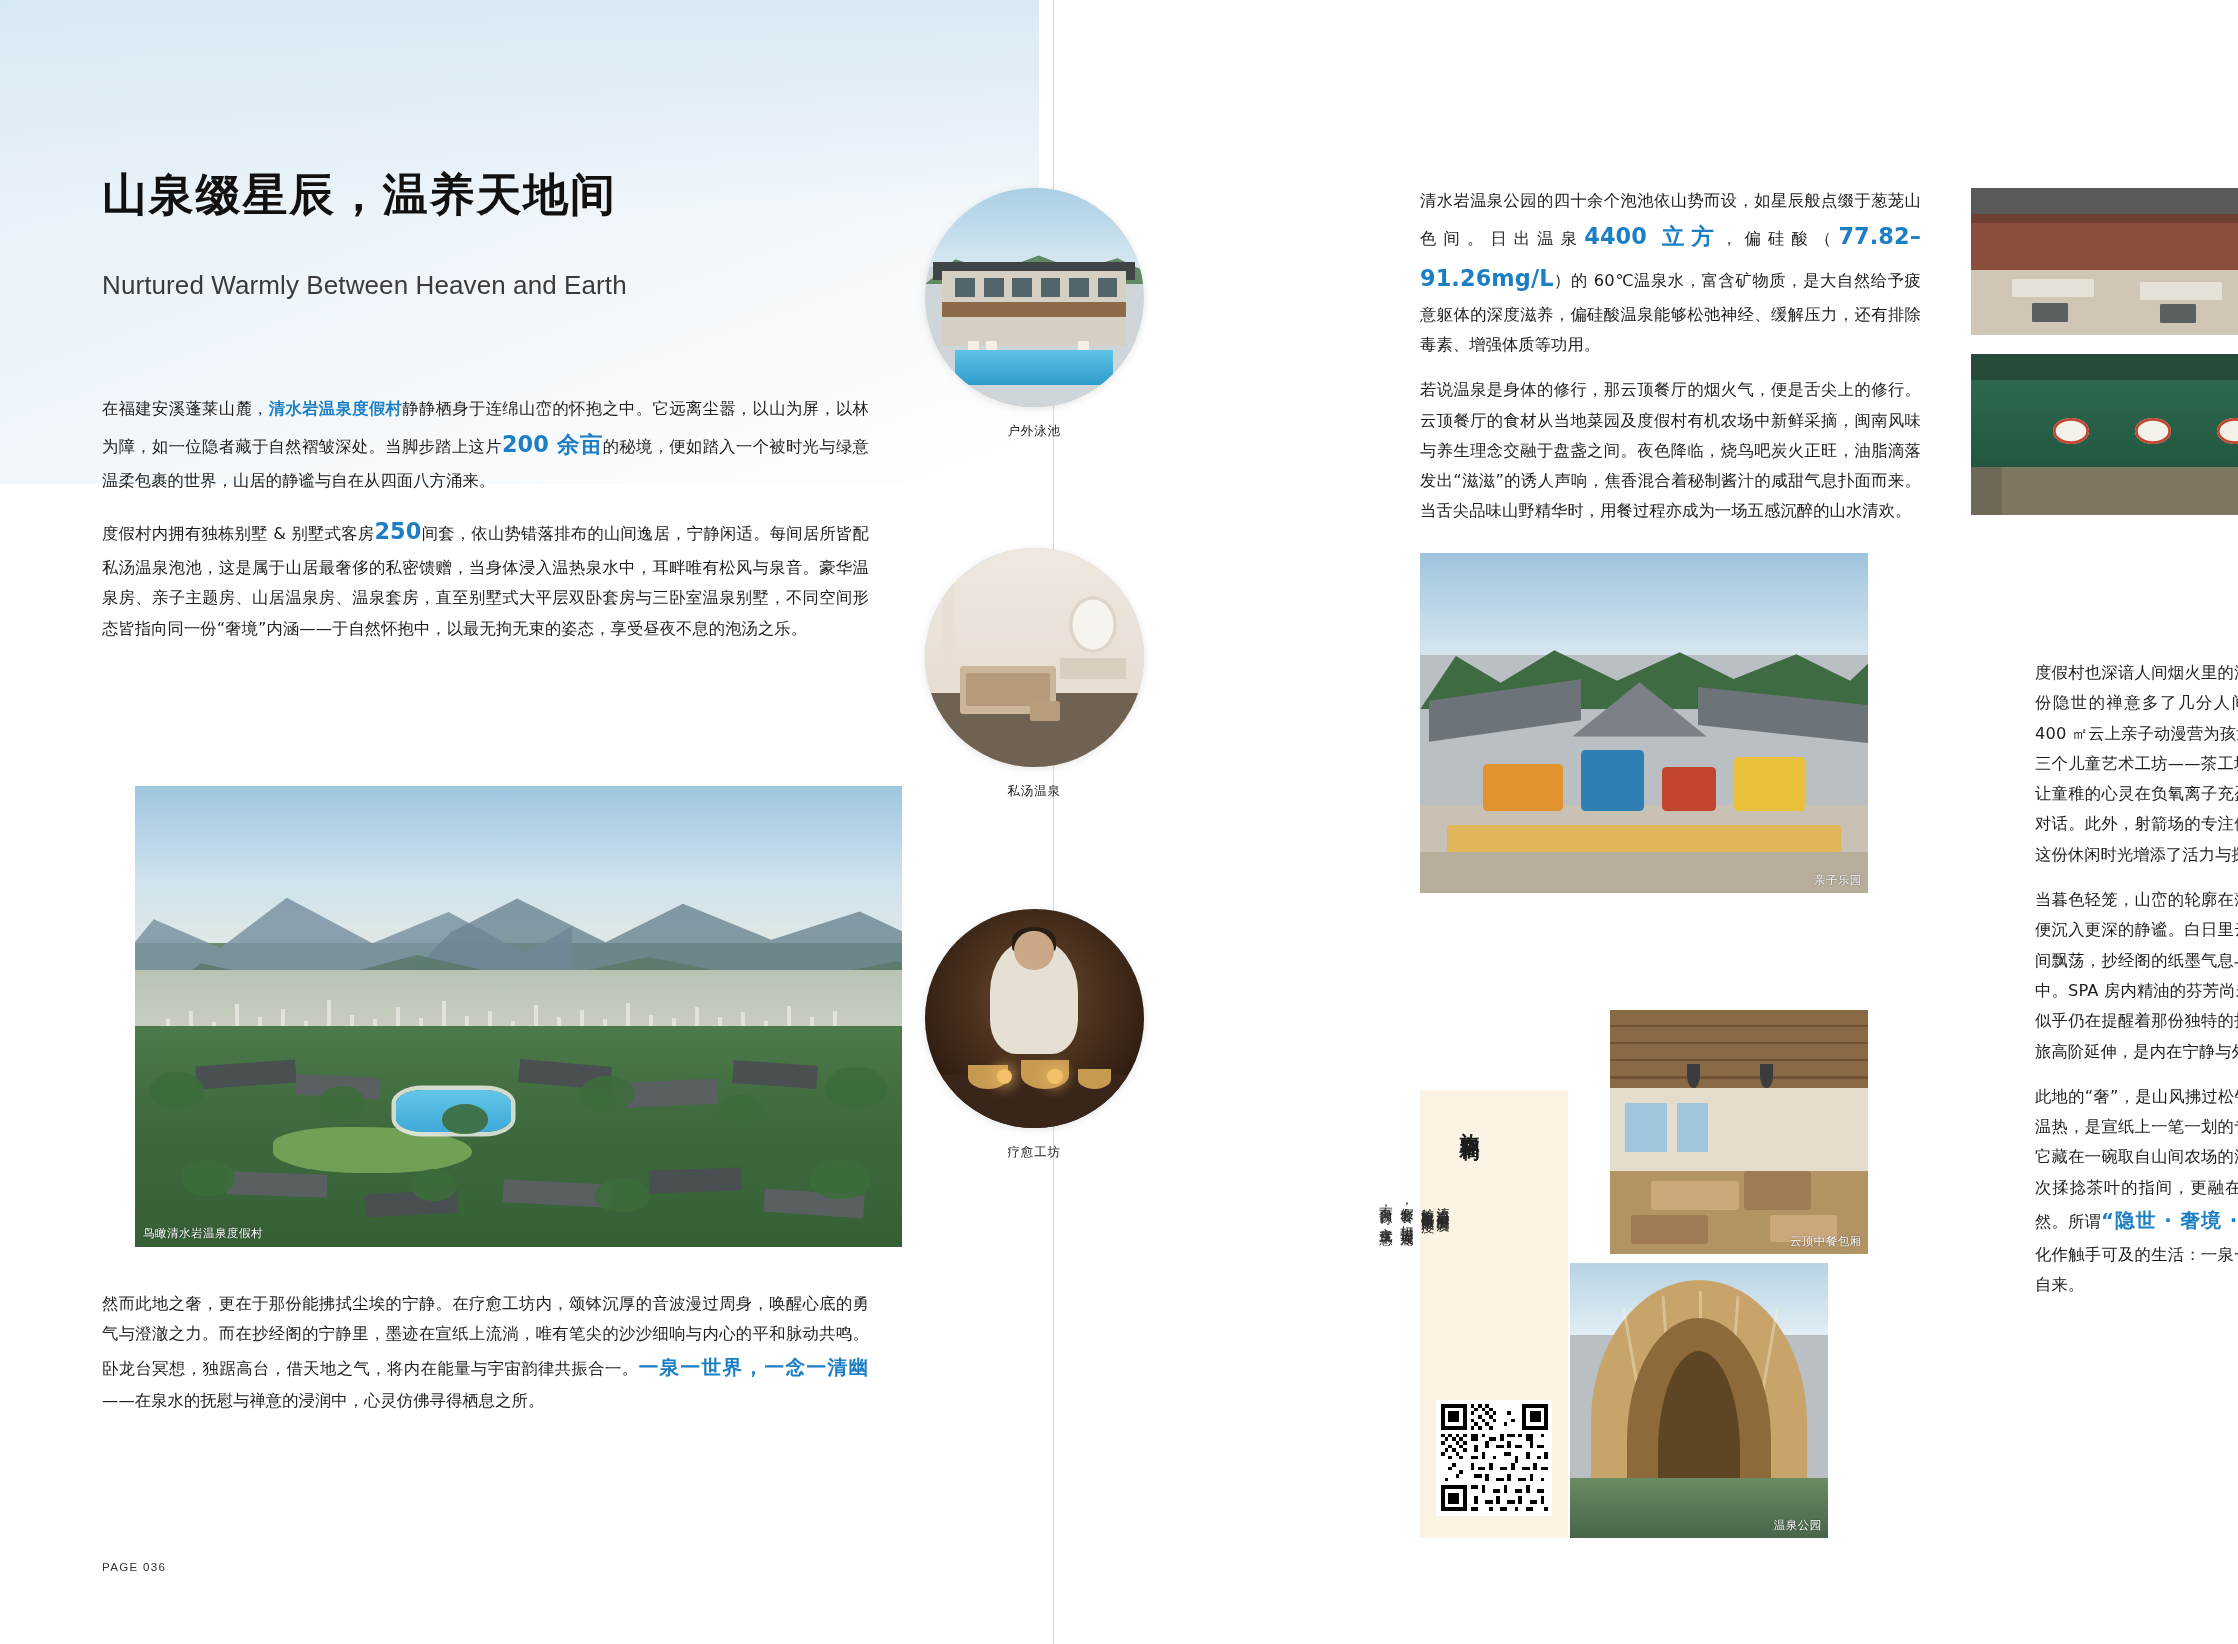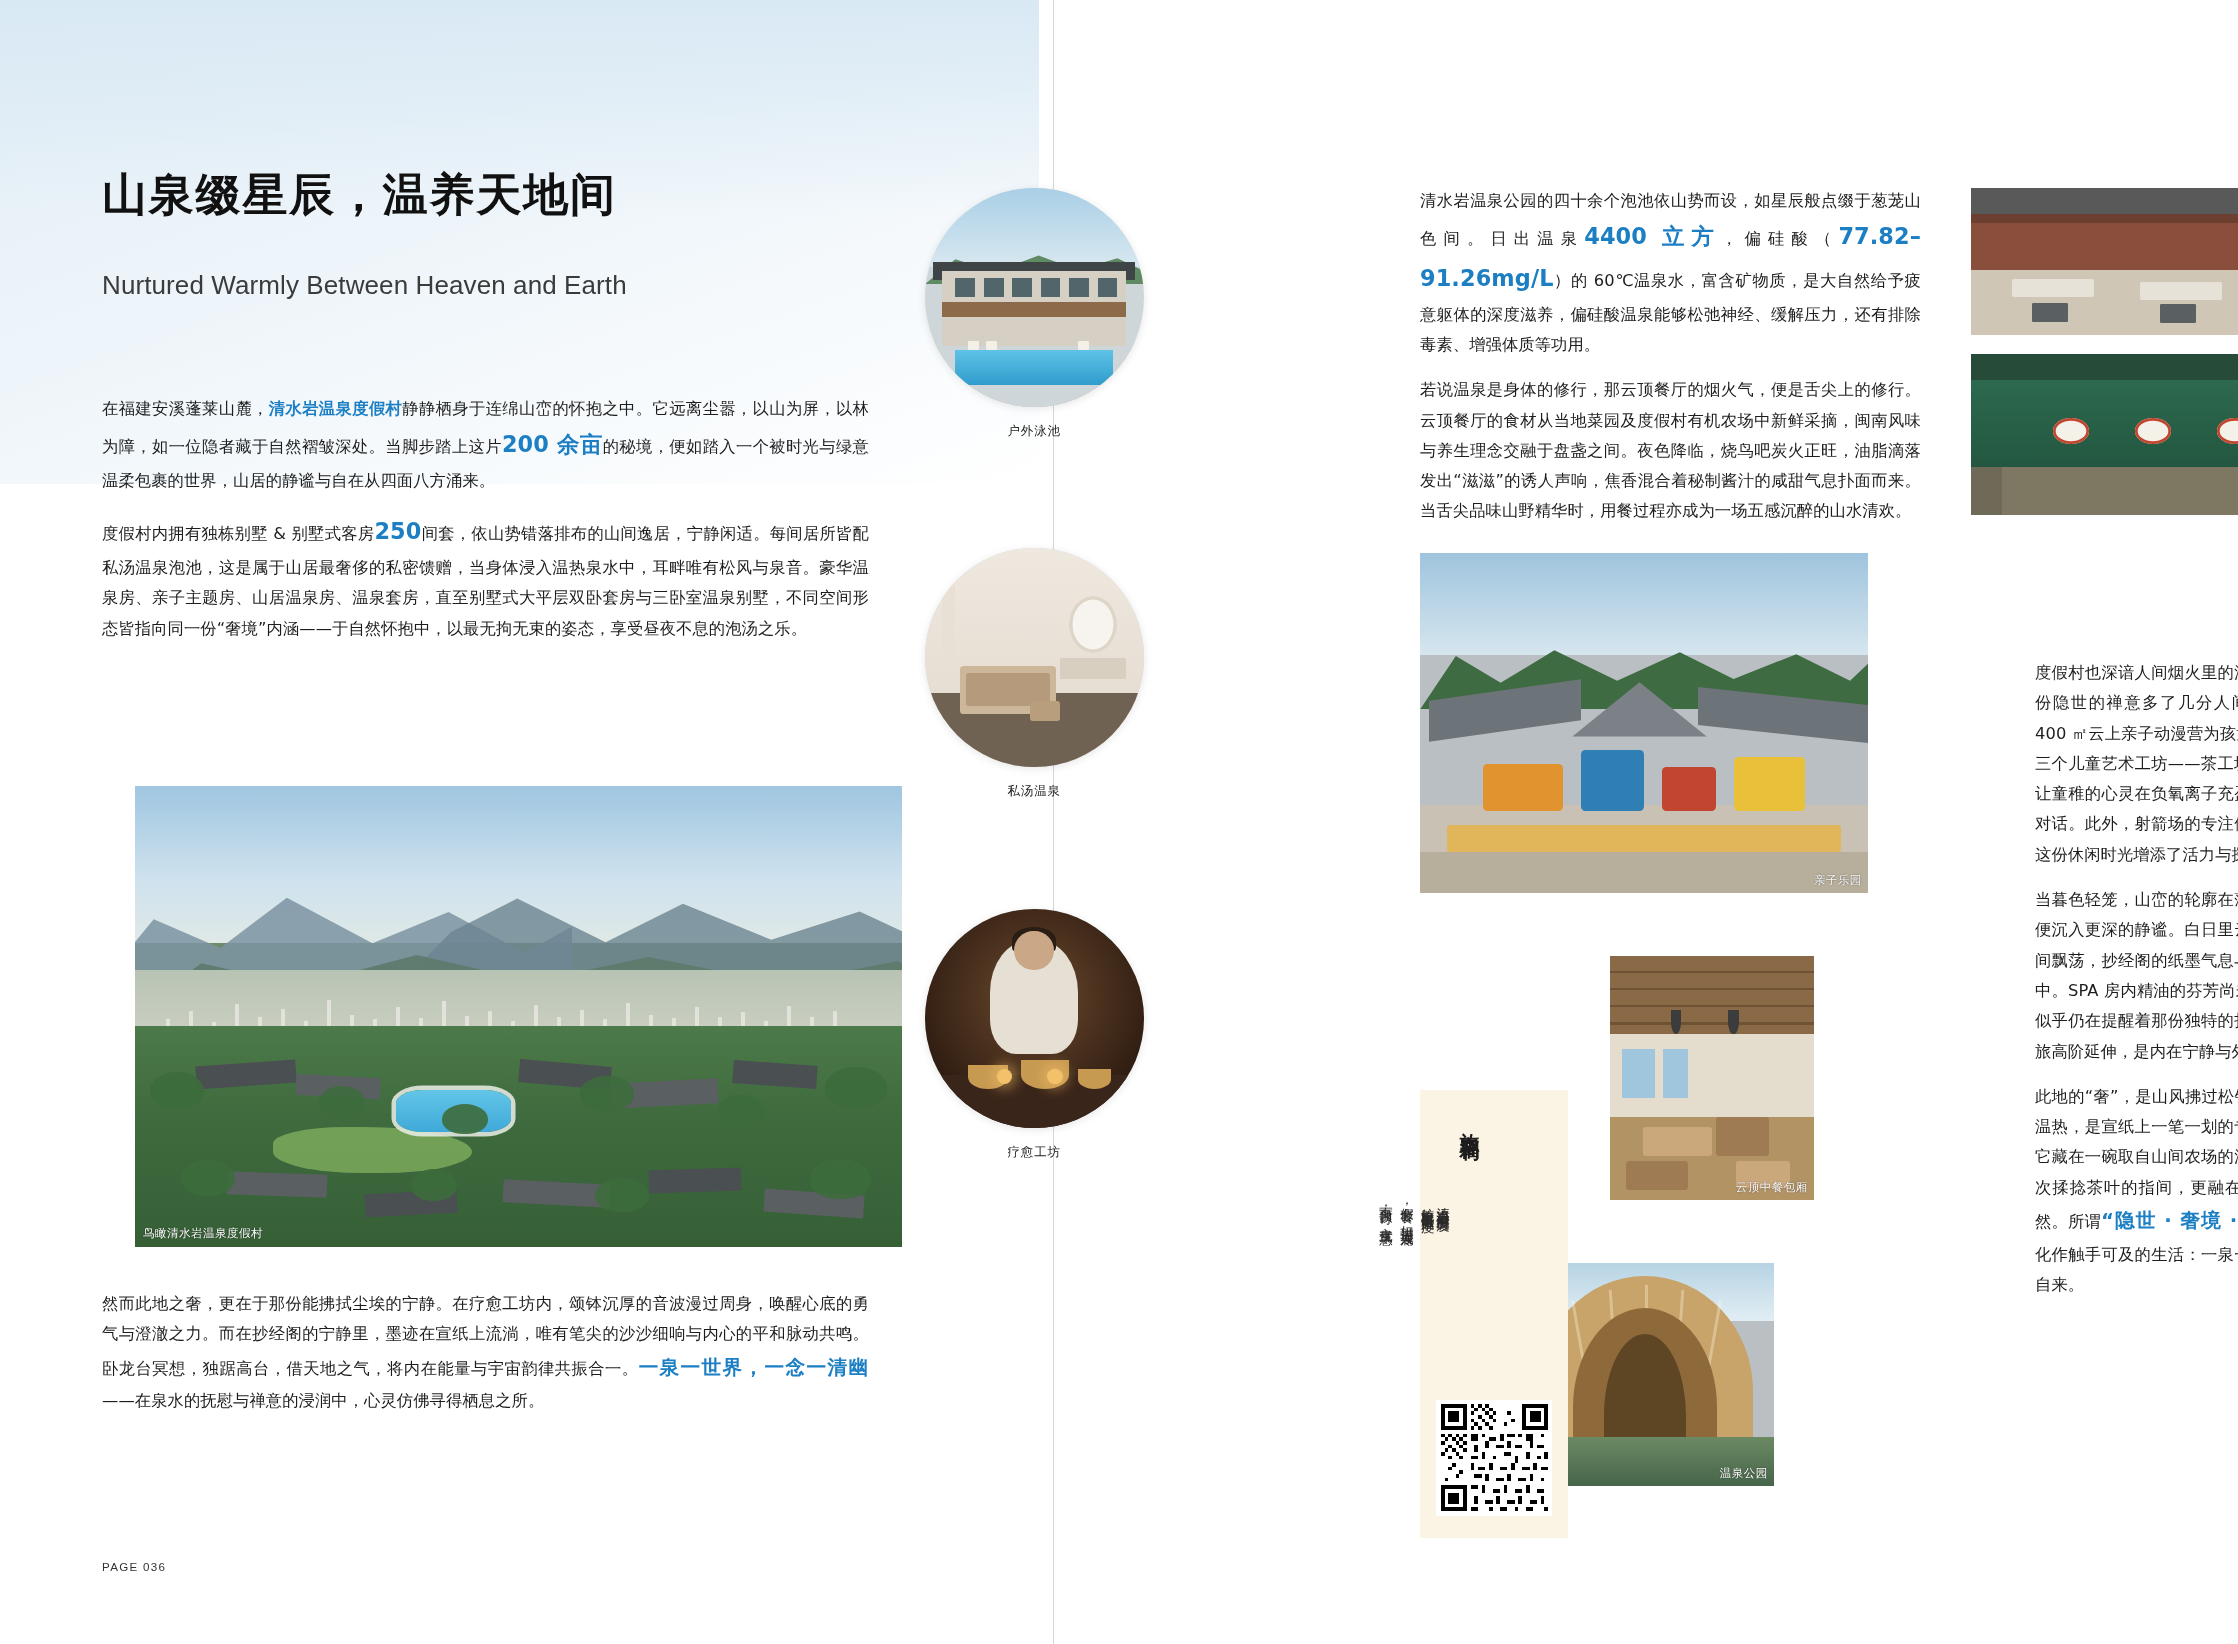--- a/index.html
+++ b/index.html
@@ -447,42 +447,42 @@
     </div>
     <div class="cap-dark">亲子乐园</div>
   </div>
 
   <div class="right-col-b">
     <p class="body-r"><span>度假村也深谙人间烟火里的温情脉脉。亲子乐园的存在，让这份隐世的禅意多了几分人间温度，950 ㎡云上迷卡营与近 400 ㎡云上亲子动漫营为孩童提供了山野间释放天性的乐园。三个儿童艺术工坊——茶工坊、陶瓷工坊、艺术表演工坊，则让童稚的心灵在负氧离子充盈的山间，与自然之美和传统技艺对话。此外，射箭场的专注体验、蜿蜒山道的徒步乐趣，更为这份休闲时光增添了活力与探索的可能。</span></p>
     <p class="body-r"><span>当暮色轻笼，山峦的轮廓在薄雾中渐隐，清水岩温泉度假酒店便沉入更深的静谧。白日里云上迷卡营的欢笑余韵仿佛还在林间飘荡，抄经阁的纸墨气息与疗愈工坊的悠远梵音交织在空气中。SPA 房内精油的芬芳尚未散尽，温泉水珠在皮肤上的触感似乎仍在提醒着那份独特的抚慰。艺术医美更是将身心精修之旅高阶延伸，是内在宁静与外在焕新的结合。</span></p>
     <p class="body-r"><span>此地的“奢”，是山风拂过松针的低语，是泉眼深处汩汩涌动的温热，是宣纸上一笔一划的专注，是颂钵振动时的澄澈回响。它藏在一碗取自山间农场的温热羹汤里，隐于孩童在茶工坊初次揉捻茶叶的指间，更融在私汤泡池中仰望星空时那片刻安然。所谓</span><span class="quote-blue">“隐世 · 奢境 · 禅心”</span><span>，便在清水岩这方天地，化作触手可及的生活：一泉一隅，自成世界；山居逸境，清幽自来。</span></p>
   </div>
 
-  <div class="img-box" style="left:1610px; top:956px; width:204px; height:244px;">
+  <div class="img-box" style="left:1610px; top:1010px; width:258px; height:244px;">
     <div class="ph">
       <div class="d-ceil"></div>
       <div class="d-beam" style="top:6%"></div>
       <div class="d-beam" style="top:13%"></div>
       <div class="d-beam" style="top:20%"></div>
       <div class="d-beam" style="top:27%"></div>
       <div class="d-wall"></div>
       <div class="d-win" style="left:6%;top:38%;width:16%;height:20%"></div>
       <div class="d-win" style="left:26%;top:38%;width:12%;height:20%"></div>
       <div class="d-floor"></div>
       <div class="d-lamp" style="left:30%;top:22%"></div>
       <div class="d-lamp" style="left:58%;top:22%"></div>
       <div class="d-tbl" style="left:16%;top:70%;width:34%;height:12%"></div>
       <div class="d-sofa" style="left:52%;top:66%;width:26%;height:16%"></div>
       <div class="d-sofa" style="left:8%;top:84%;width:30%;height:12%"></div>
       <div class="d-tbl" style="left:62%;top:84%;width:26%;height:11%"></div>
     </div>
     <div class="cap-dark">云顶中餐包厢</div>
   </div>
 
-  <div class="img-box" style="left:1516px; top:1263px; width:258px; height:223px;">
+  <div class="img-box" style="left:1570px; top:1263px; width:258px; height:275px;">
     <div class="ph">
       <div class="bp-sky"></div>
       <div class="bp-arch"></div>
       <div class="bp-rib" style="left:26%;top:16%;height:62%;transform:rotate(-10deg)"></div>
       <div class="bp-rib" style="left:38%;top:12%;height:68%;transform:rotate(-4deg)"></div>
       <div class="bp-rib" style="left:50%;top:10%;height:70%;"></div>
       <div class="bp-rib" style="left:62%;top:12%;height:68%;transform:rotate(4deg)"></div>
       <div class="bp-rib" style="left:74%;top:16%;height:62%;transform:rotate(10deg)"></div>
       <div class="bp-inner"></div>
       <div class="bp-inner2"></div>

